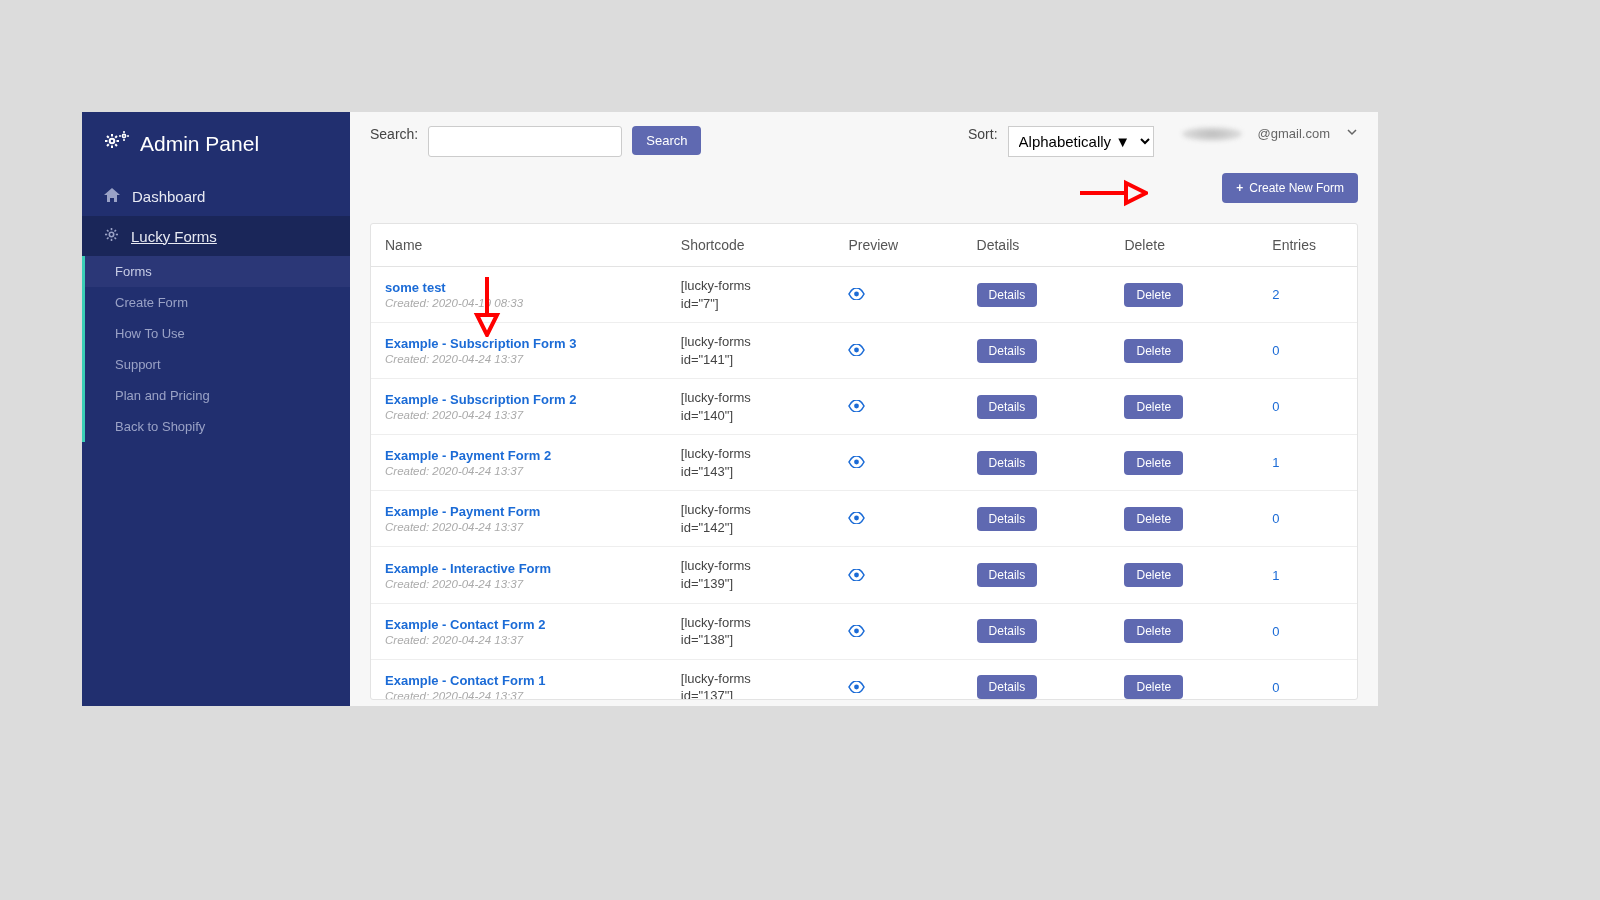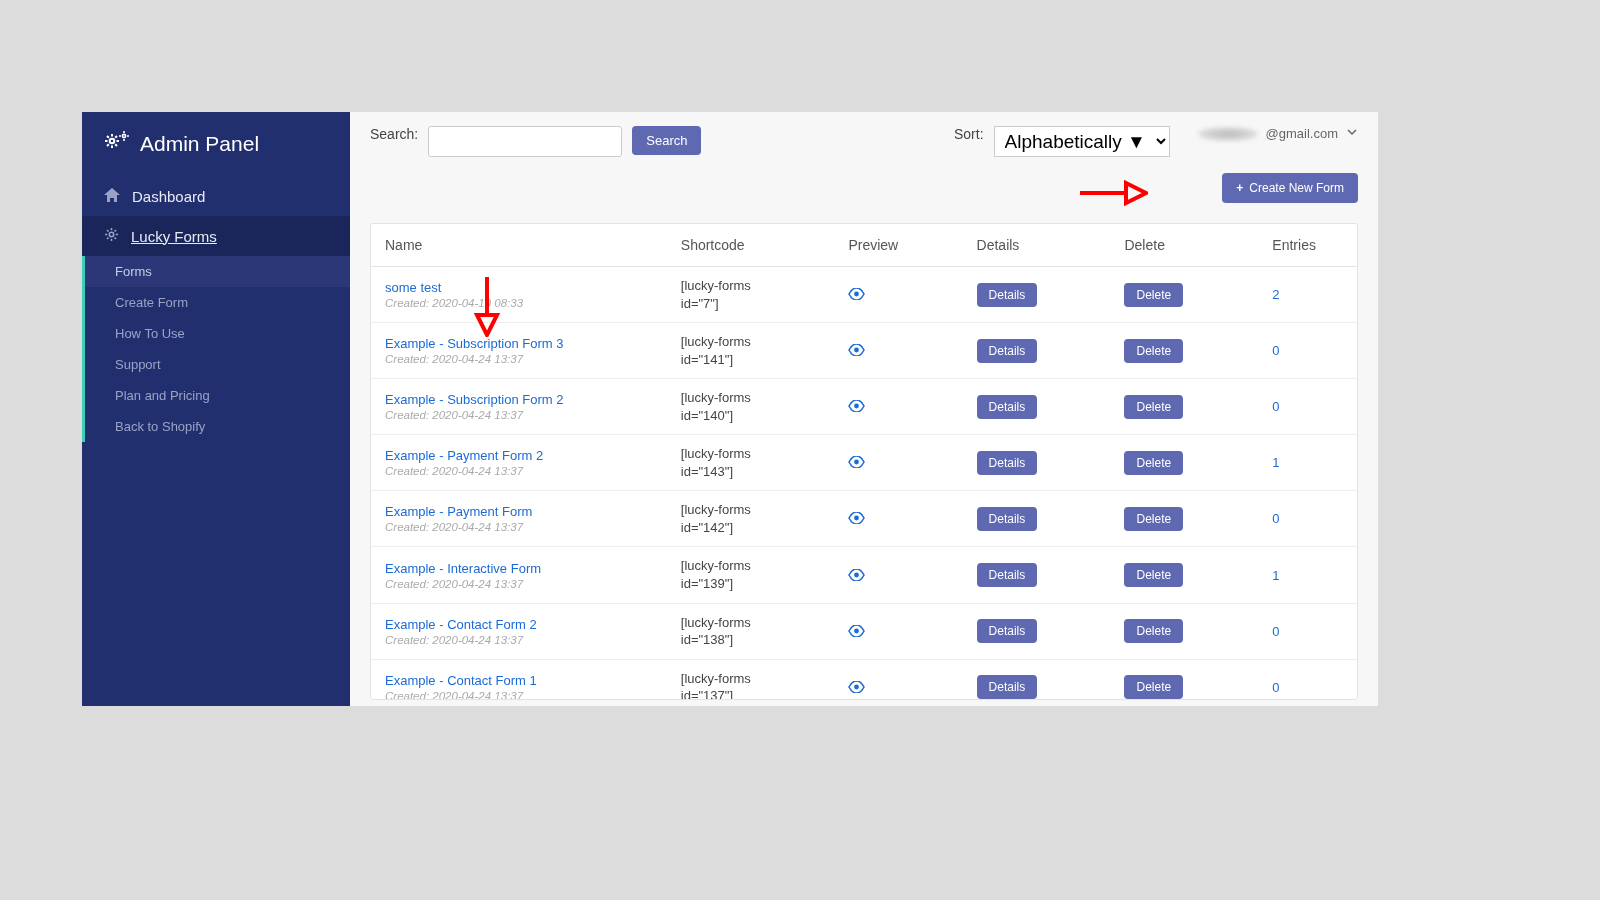--- a/index.html
+++ b/index.html
@@ -102,28 +102,28 @@
   }
   .btn-sm {
     padding: 5px 12px;
     font-size: 12px;
   }
   .sort-select {
     height: 31px;
     border: 1px solid #ccc;
     background: #fff;
     padding: 2px 6px;
-    font-size: 19px;
+    font-size: 15px;
   }
   .user-email {
     color: #666;
     font-size: 13px;
     display: flex;
     align-items: center;
-    gap: 8px;
+    gap: 16px;
     cursor: pointer;
   }
   .smudge {
     display: inline-block;
     width: 60px;
     height: 14px;
     background: radial-gradient(ellipse at center, #bbb 0%, #ddd 70%, transparent 100%);
     filter: blur(2px);
     border-radius: 50%;
   }
@@ -176,21 +176,21 @@
     font-size: 14px;
   }
   tbody tr { border-top: 1px solid #eee; }
   tbody td {
     padding: 10px 14px;
     vertical-align: middle;
     font-size: 13px;
   }
   .form-name {
     color: #1b6bd6;
-    font-weight: 400;
+    font-weight: 700;
     font-size: 13px;
   }
   .form-created {
     color: #aaa;
     font-style: italic;
     font-size: 11.5px;
     margin-top: 2px;
   }
   .shortcode { color: #444; font-size: 13px; line-height: 1.35; }
   .preview-icon {

